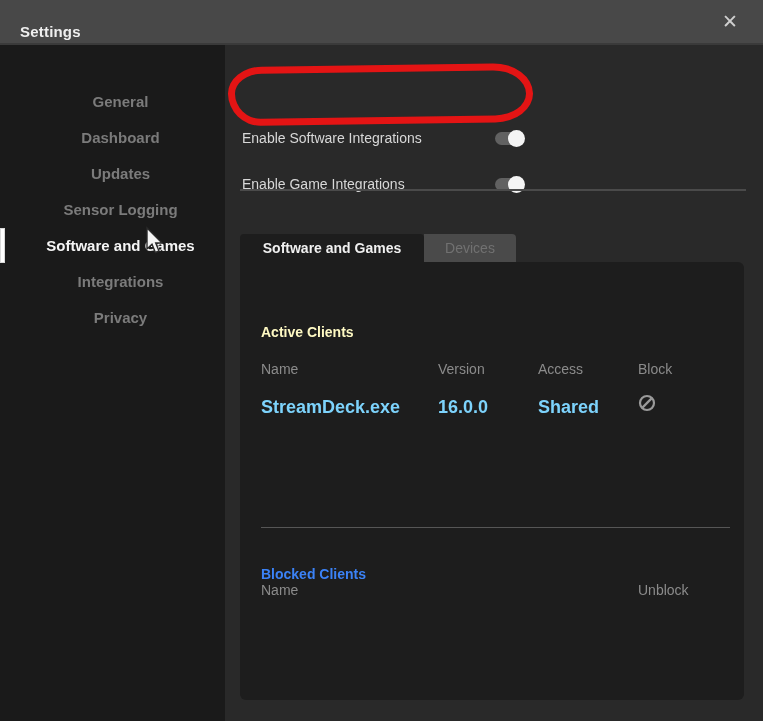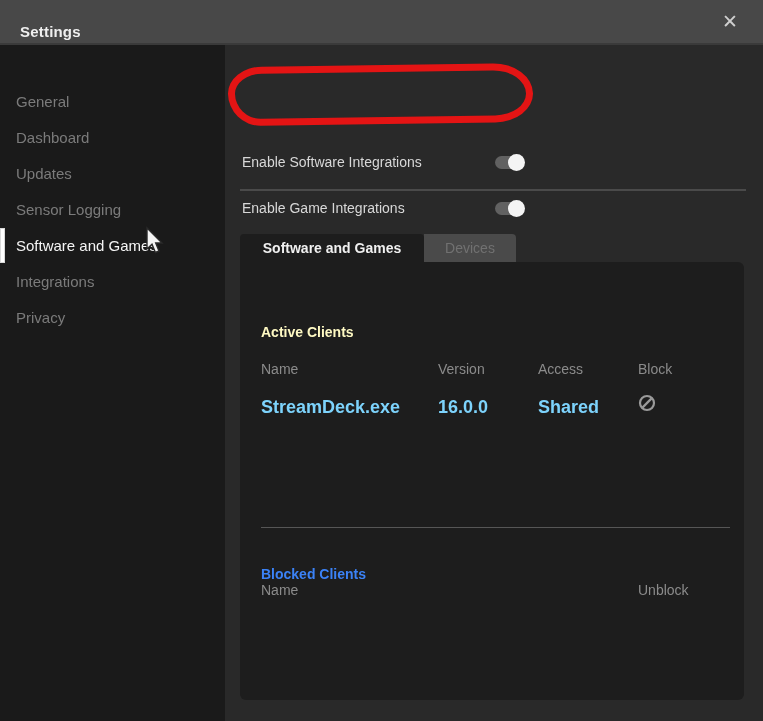--- a/index.html
+++ b/index.html
@@ -27,33 +27,34 @@
   }
 
   
   .sidebar {
     position: absolute; left: 0; top: 45px; width: 225px; height: 676px;
     background: #1a1a1a;
   }
   .nav { position: absolute; left: 0; top: 38px; width: 100%; }
   .nav-item {
     height: 36px; display: flex; align-items: center;
-    padding-left: 16px; color: #7b7b7b; font-size: 15px; font-weight: normal;
+    padding-left: 16px; color: #7b7b7b; font-size: 15px; font-weight: bold;
     position: relative;
+    justify-content: center;
   }
   .nav-item.selected { color: #f5f5f5; }
   .nav-indicator {
     position: absolute; left: 0; top: 1px; width: 5px; height: 35px;
     background: #ffffff; border: 1px solid #d9d9d9;
   }
 
   
   .main { position: absolute; left: 225px; top: 45px; width: 538px; height: 676px; background: #292929; }
 
-  .toggle-row { position: absolute; left: 17px; width: 500px; height: 20px; display: block; margin-top: 24px; }
+  .toggle-row { position: absolute; left: 17px; width: 500px; height: 20px; display: block; }
   .toggle-row .toggle-label { position: absolute; left: 0; top: 0; color: #d8d8d8; font-size: 14px; }
   .row-software { top: 85px; }
   .row-game { top: 131px; }
 
   .switch {
     position: absolute; left: 253px; top: 2px;
     width: 28px; height: 13px; border-radius: 7px; background: #616161;
   }
   .switch .knob {
     position: absolute; right: -2px; top: -2px;

